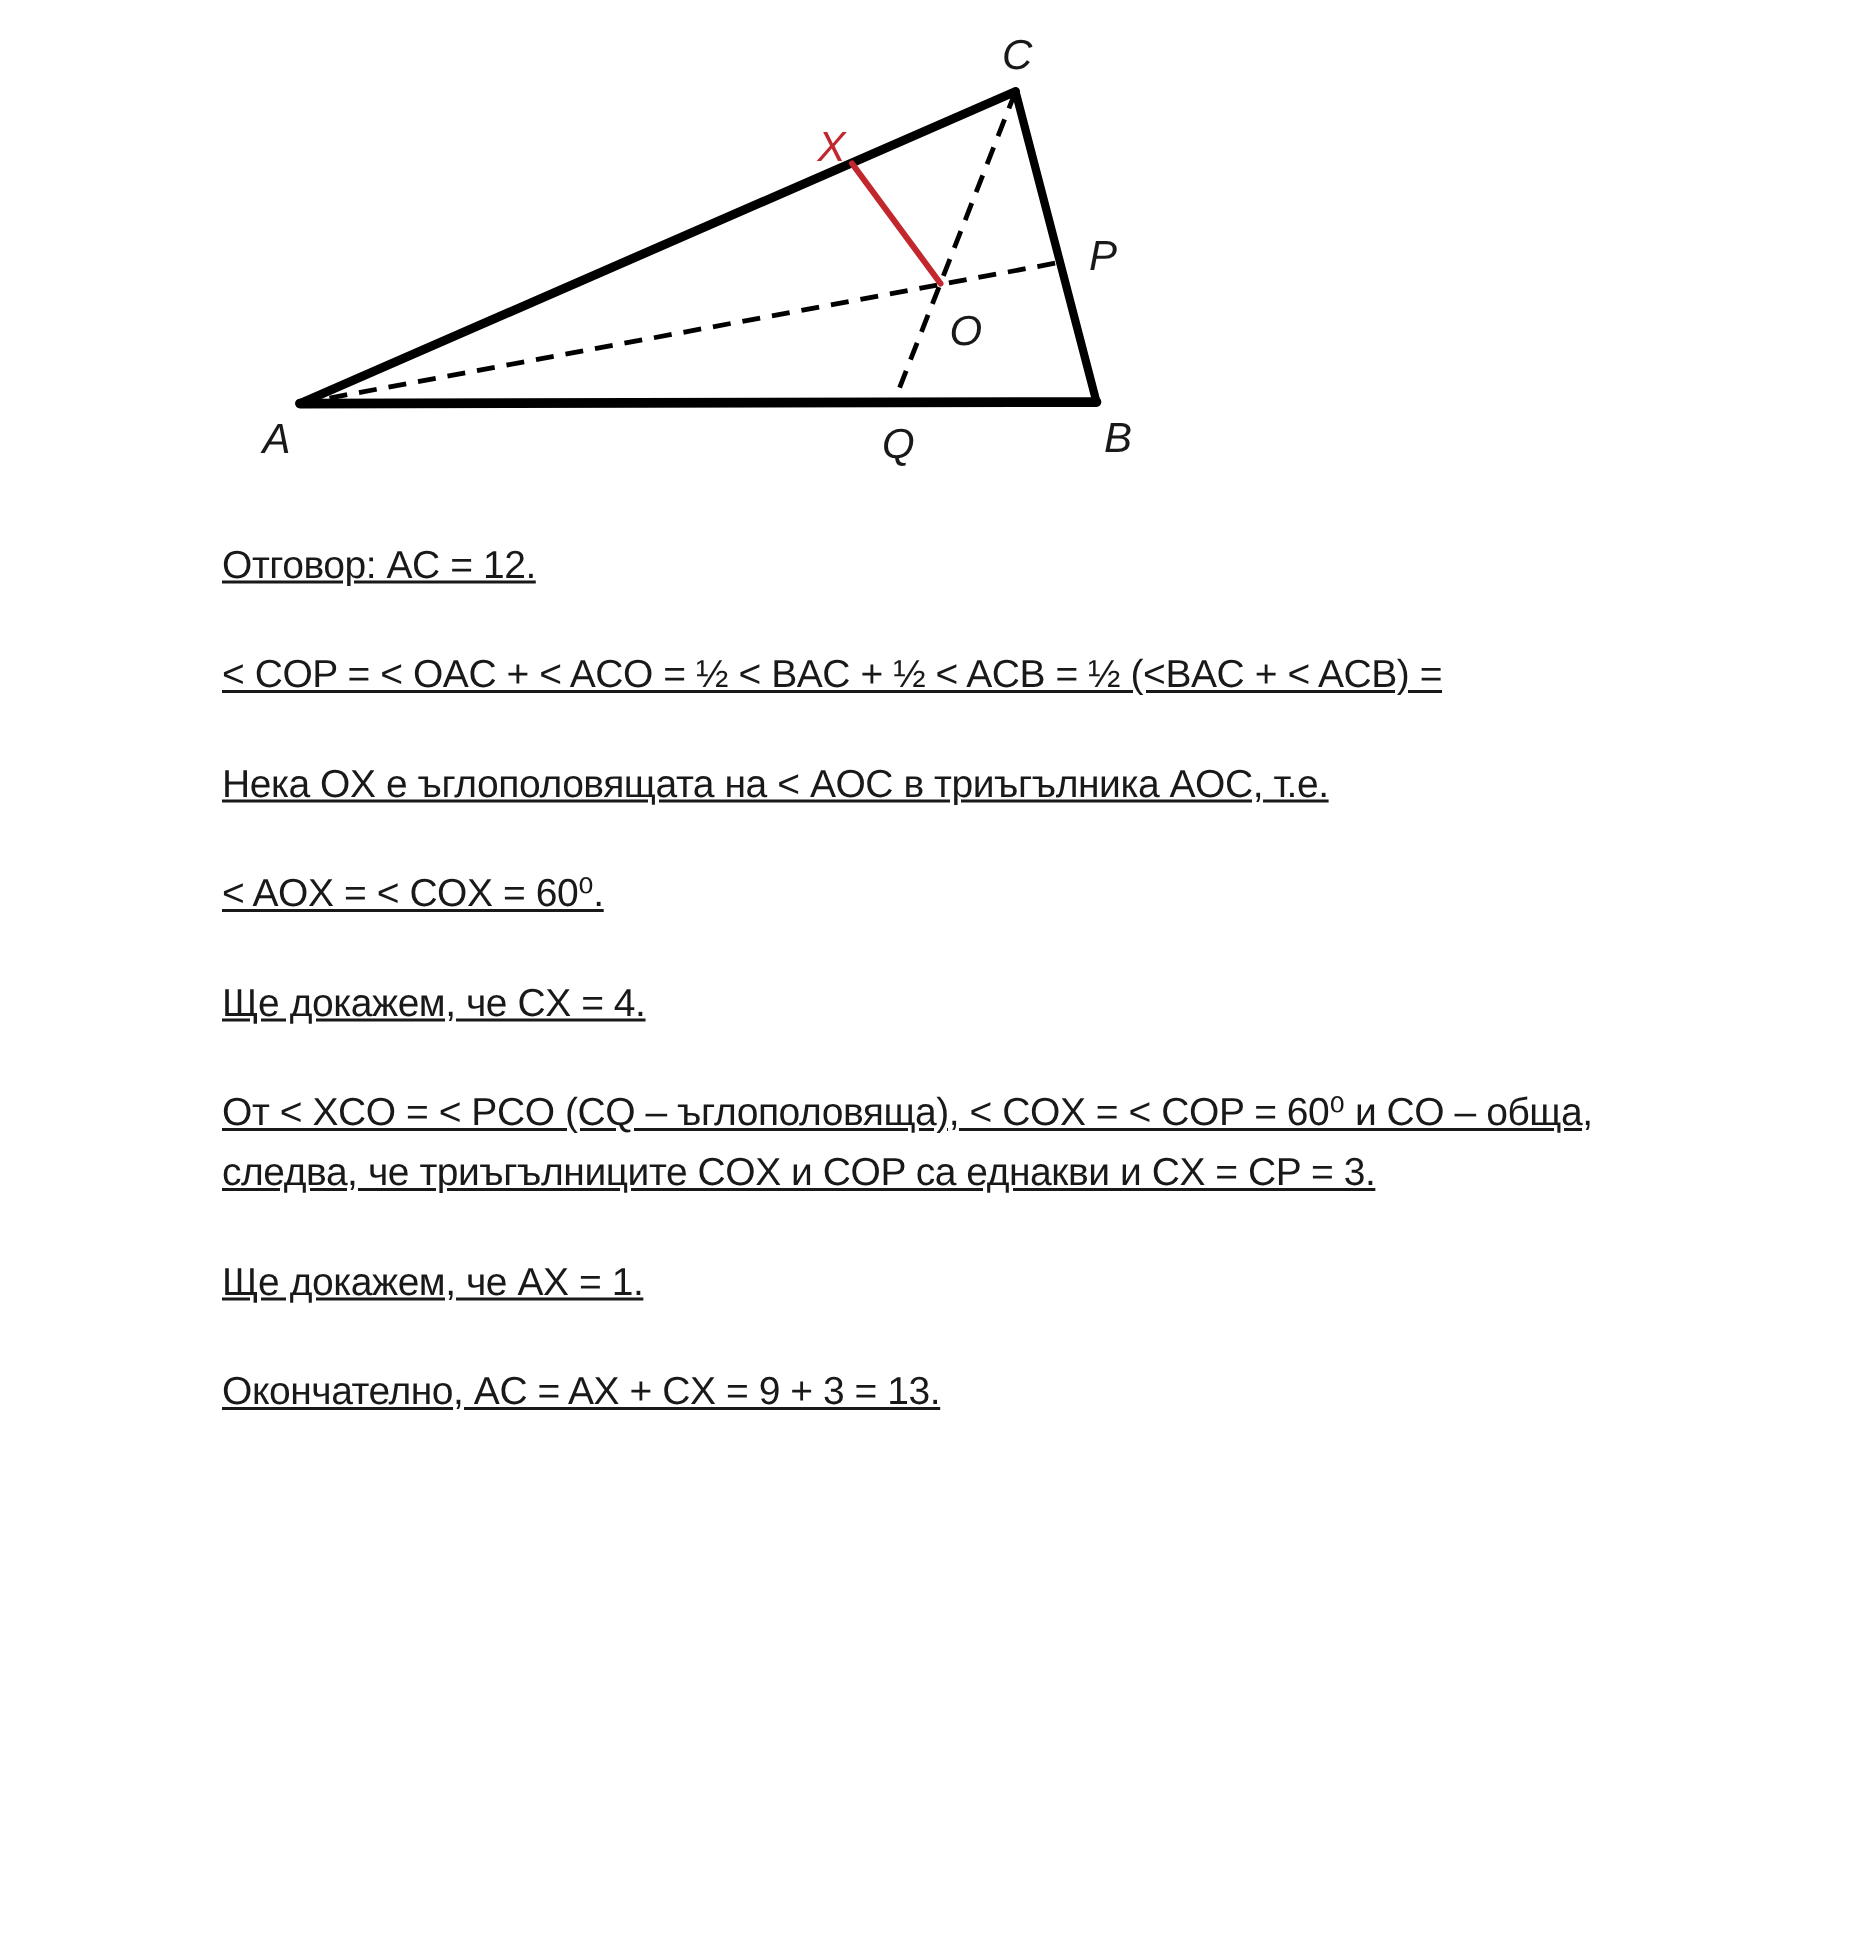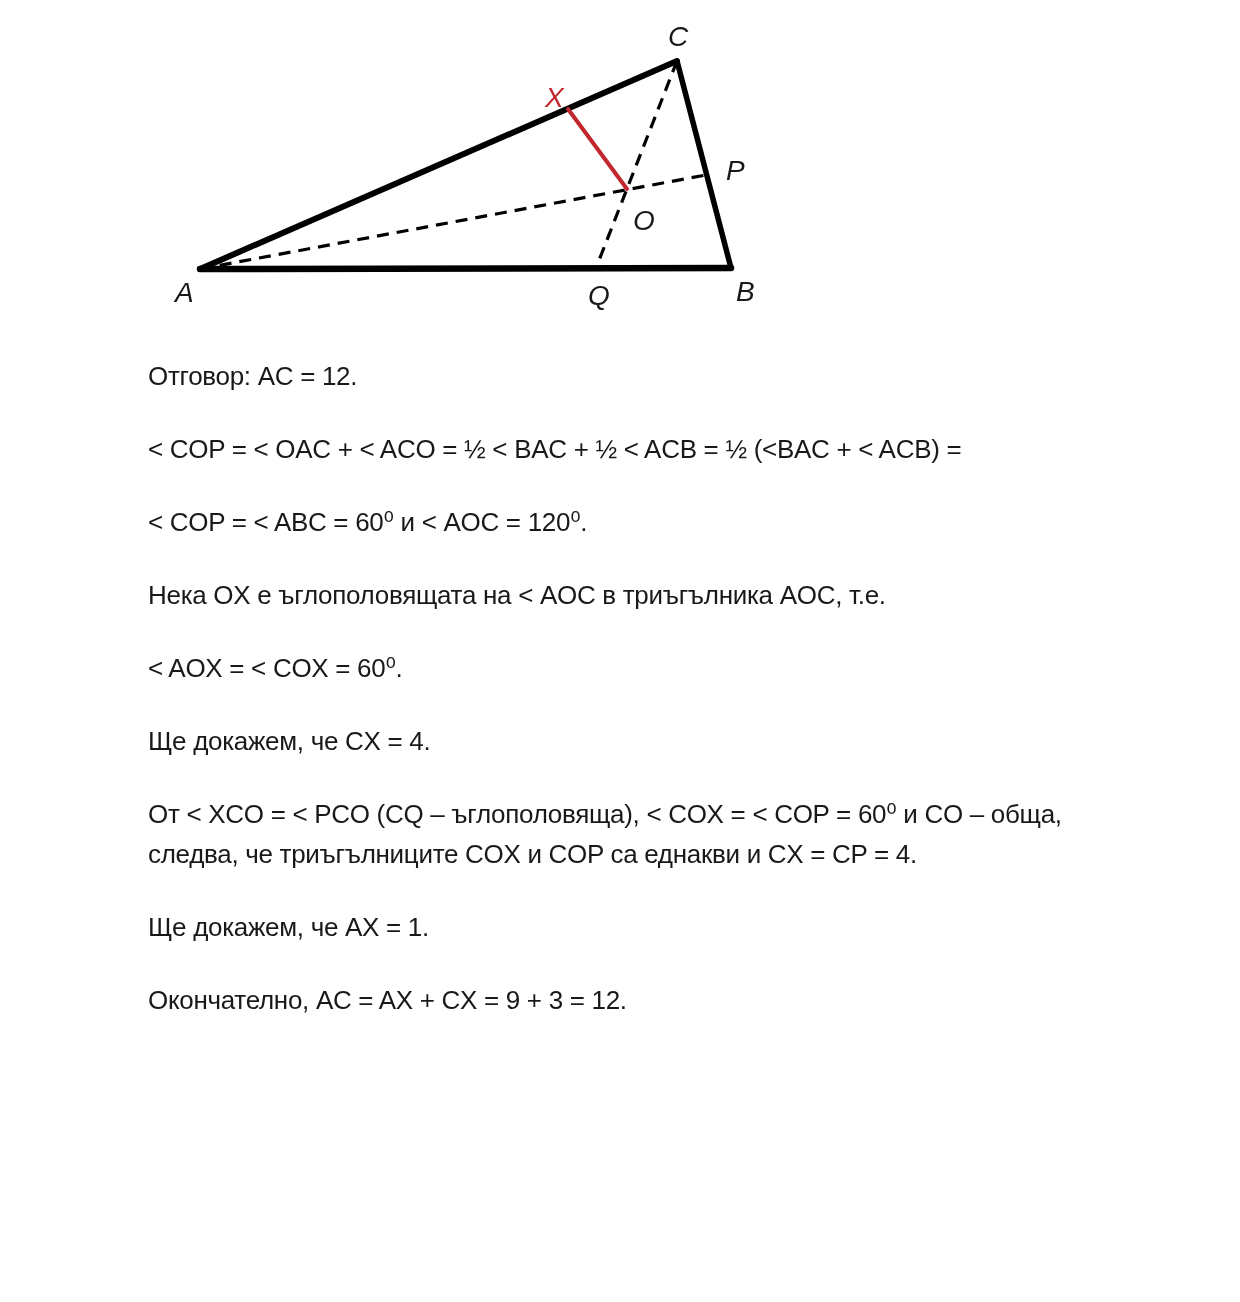--- a/index.html
+++ b/index.html
@@ -34,20 +34,21 @@
   .para {
     margin: 0 0 33px 0;
     font-size: 26px;
     line-height: 40px;
     letter-spacing: -0.3px;
     color: #191919;
   }
   .para .line {
     display: block;
     white-space: nowrap;
+    text-decoration: underline;
   }
 </style>
 </head>
 <body>
 
 <div class="page">
 
   <svg class="diagram" width="1240" height="332" viewBox="0 0 1240 332" xmlns="http://www.w3.org/2000/svg">
 
     <line x1="200" y1="269" x2="706" y2="175" stroke="#000000" stroke-width="3.2" stroke-dasharray="12 8"></line>
@@ -70,38 +71,35 @@
   </svg>
 
   <div class="solution">
     <p class="para">
       <span class="line">Отговор: AC = 12.</span>
     </p>
     <p class="para">
       <span class="line">&lt; COP = &lt; OAC + &lt; ACO = ½ &lt; BAC + ½ &lt; ACB = ½ (&lt;BAC + &lt; ACB) =</span>
     </p>
     <p class="para">
-      <span class="line">&lt; COP = &lt; ABC = 60⁰ и &lt; AOC = 120⁰.</span>
-    </p>
-    <p class="para">
       <span class="line">Нека OX е ъглополовящата на &lt; AOC в триъгълника AOC, т.е.</span>
     </p>
     <p class="para">
       <span class="line">&lt; AOX = &lt; COX = 60⁰.</span>
     </p>
     <p class="para">
       <span class="line">Ще докажем, че CX = 4.</span>
     </p>
     <p class="para">
       <span class="line">От &lt; XCO = &lt; PCO (CQ – ъглополовяща), &lt; COX = &lt; COP = 60⁰ и CO – обща,</span>
-      <span class="line">следва, че триъгълниците COX и COP са еднакви и CX = CP = 4.</span>
+      <span class="line">следва, че триъгълниците COX и COP са еднакви и CX = CP = 3.</span>
     </p>
     <p class="para">
       <span class="line">Ще докажем, че AX = 1.</span>
     </p>
     <p class="para">
     </p>
     <p class="para">
-      <span class="line">Окончателно, AC = AX + CX = 9 + 3 = 12.</span>
+      <span class="line">Окончателно, AC = AX + CX = 9 + 3 = 13.</span>
     </p>
   </div>
 
 </div>
 
 </body></html>

